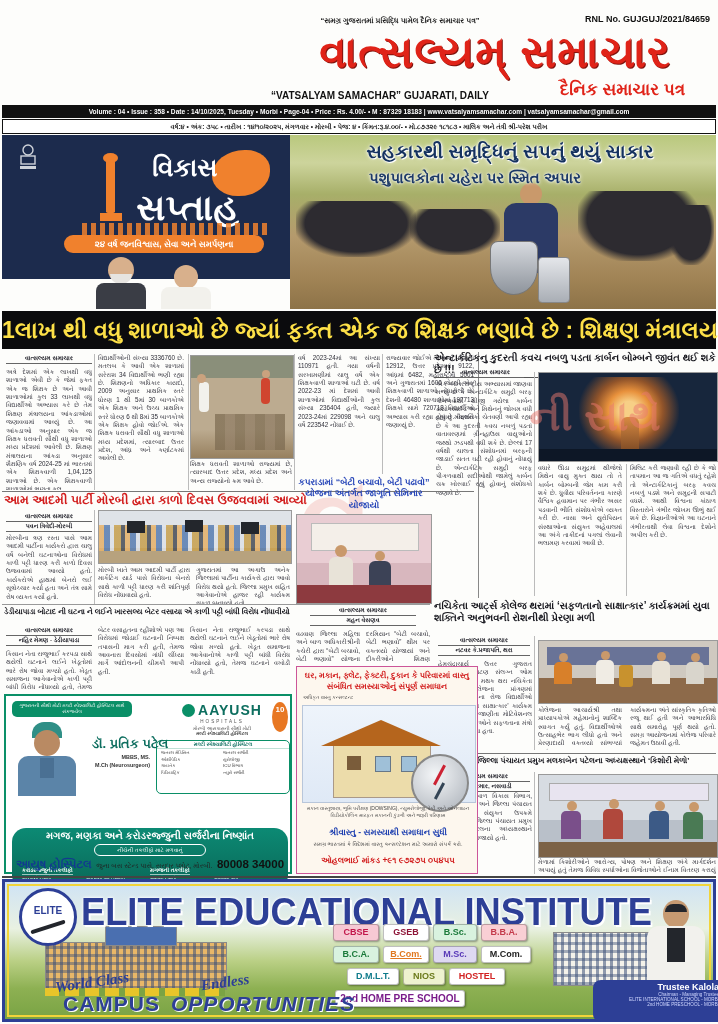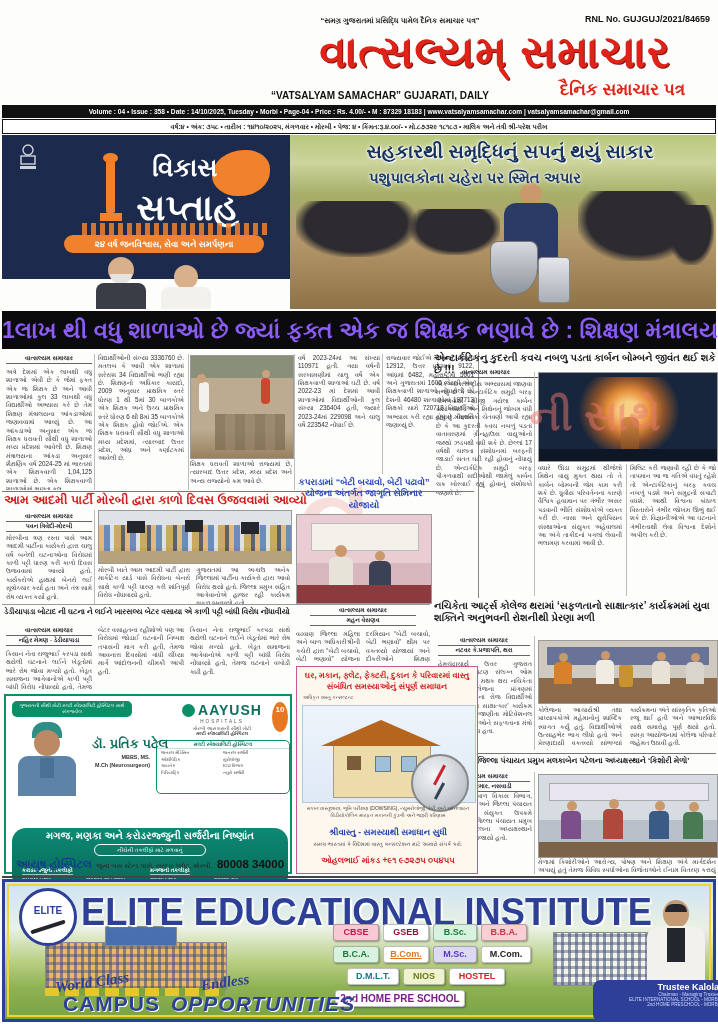--- a/index.html
+++ b/index.html
@@ -23,21 +23,21 @@
   .govt-ad{background:#1c2b4d;}
   .ribbon{background:#f0812d;border-radius:10px;color:#fff;font-weight:bold;font-size:8.6px;text-align:center;line-height:18px;}
   .vikas{color:#fff;font-weight:bold;}
   .blob{background:#f0812d;border-radius:58% 42% 55% 45%;}
   .statue{background:#f0812d;}
   .skyline{background:repeating-linear-gradient(90deg,#f0812d 0 5px,transparent 5px 9px);opacity:.85;}
   .cattle{background:linear-gradient(180deg,#b9c87d 0%,#cdd49c 16%,#a7af69 34%,#b59a6d 58%,#9f8254 84%,#8d7348 100%);}
   .cattle-h1{font-size:19px;font-weight:bold;color:#15325f;text-shadow:0 0 2px #fff,0 0 4px #fff,1px 1px 0 #fff;}
   .cattle-h2{font-size:15px;font-weight:bold;color:#1d3a66;text-shadow:0 0 2px #fff,0 0 4px #fff;}
   .buff{position:absolute;background:radial-gradient(ellipse at 50% 40%,#2d2b30 0 60%,rgba(45,43,48,0) 75%);}
-  .lead-bar{background:#0b0b0d;color:#8b5cf6;font-weight:bold;font-size:23px;text-align:center;line-height:38px;letter-spacing:0;white-space:nowrap;}
+  .lead-bar{background:#0b0b0d;color:#fde047;font-weight:bold;font-size:23px;text-align:center;line-height:38px;letter-spacing:0;white-space:nowrap;}
   
   .h-red{color:#d21d1d;font-weight:bold;font-size:12.5px;line-height:1.1;}
   .h-blue{color:#2746b8;font-weight:bold;font-size:9px;line-height:1.25;text-align:center;}
   .h-blk{color:#15151c;font-weight:bold;line-height:1.2;}
   .wm{position:absolute;color:rgba(233,120,110,0.5);font-weight:bold;pointer-events:none;}
   
   .vastu{background:#fdf7ee;border:1px solid #c59;box-sizing:border-box;}
   .vastu .t{color:#d21d1d;font-weight:bold;font-size:8.2px;text-align:center;line-height:1.3;}
   .vastu .brand{color:#1d3fb0;font-weight:bold;font-size:8.6px;text-align:center;}
   .vastu .small{font-size:5px;color:#444;text-align:center;line-height:1.35;}

